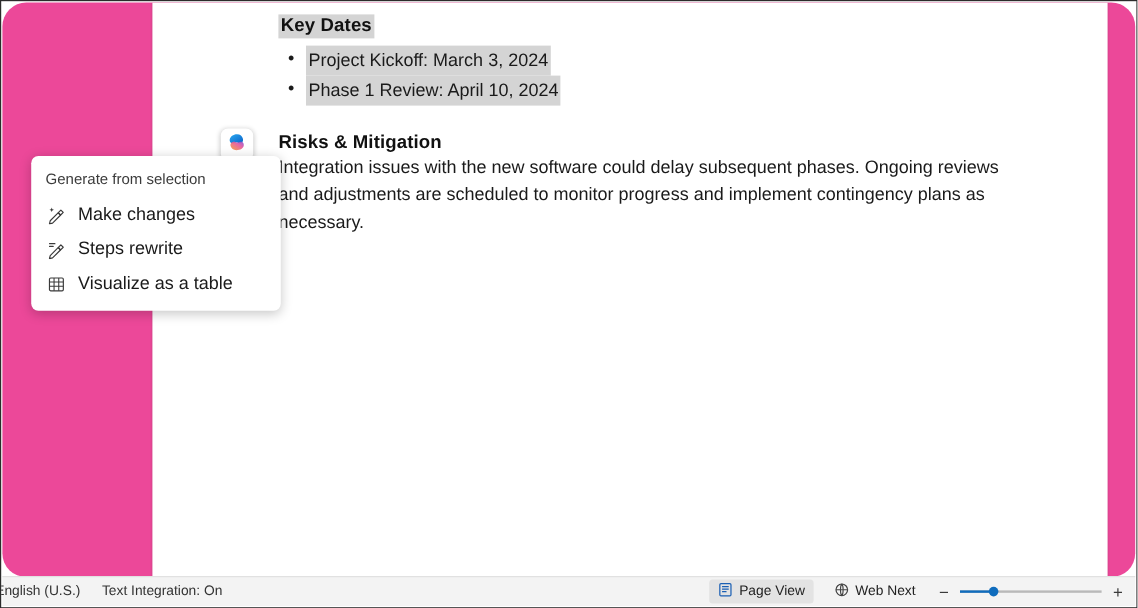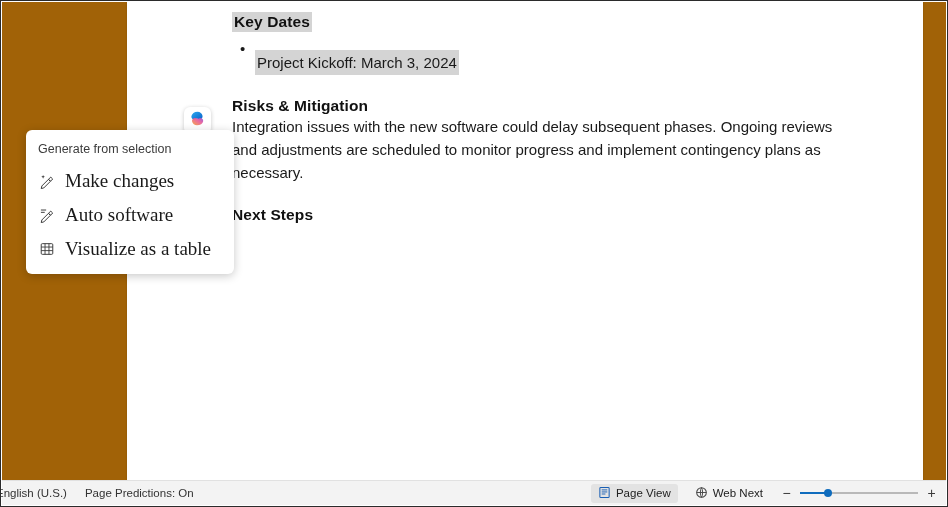--- a/index.html
+++ b/index.html
@@ -23,22 +23,23 @@
     overflow: hidden;
   }
 
   
   .canvas {
     position: absolute;
     left: 1px;
     top: 1px;
     right: 1px;
     bottom: 25px;
-    background: #a16207;
+    background: #ec4899;
     overflow: hidden;
+    border-radius: 20px;
   }
   .page {
     position: absolute;
     left: 125px;
     top: 0;
     width: 796px;
     bottom: 0;
     background: #ffffff;
     box-shadow: 0 0 2px rgba(0,0,0,0.15);
   }
@@ -86,21 +87,20 @@
     top: -1px;
     font-size: 15px;
     color: #1a1a1a;
   }
   ul.doc-list li .txt {
     display: inline-block;
   }
   ul.doc-list li.hl .txt {
     background: #d4d4d4;
     padding: 1px 2px;
-    margin-top: 12px;
   }
   .block-gap-1 { height: 22px; }
   .block-gap-2 { height: 22px; }
 
   
   .copilot-btn {
     position: absolute;
     left: 182px;
     top: 105px;
     width: 27px;
@@ -126,27 +126,26 @@
     padding: 6px 0 8px 0;
     box-sizing: border-box;
   }
   .flyout-title {
     font-size: 12.5px;
     color: #3b3b3b;
     padding: 6px 12px 8px 12px;
   }
   .flyout-item {
     display: flex;
-    align-items: center;
+    align-items: flex-start;
     gap: 10px;
     padding: 6px 12px;
-    font-size: 19px;
+    font-size: 15px;
     color: #1a1a1a;
     cursor: pointer;
-    font-family: Liberation Serif, serif;
   }
   .flyout-item .fi-icon {
     width: 17px;
     height: 17px;
     display: inline-flex;
     align-items: center;
     justify-content: center;
     flex: 0 0 17px;
   }
 
@@ -249,35 +248,33 @@
   <div class="canvas">
     <div class="page">
       <div class="doc-body">
 
         <div>
           <span class="heading hl">Key Dates</span>
         </div>
 
         <ul class="doc-list">
           <li class="hl"><span class="txt">Project Kickoff: March 3, 2024</span></li>
+          <li class="hl"><span class="txt">Phase 1 Review: April 10, 2024</span></li>
         </ul>
 
         <div class="block-gap-1"></div>
 
         <div>
           <span class="heading">Risks &amp; Mitigation</span>
         </div>
 
         <p class="para">Integration issues with the new software could delay subsequent phases. Ongoing reviews and adjustments are scheduled to monitor progress and implement contingency plans as necessary.</p>
 
         <div class="block-gap-2"></div>
 
-        <div>
-          <span class="heading">Next Steps</span>
-        </div>
 
 
       </div>
     </div>
 
     <div class="copilot-btn">
       <span>
         <svg width="17" height="17" viewBox="0 0 20 20">
           <defs>
             <linearGradient id="cg1" x1="0" y1="0" x2="1" y2="1">
@@ -311,39 +308,39 @@
       </div>
 
       <div class="flyout-item">
         <span class="fi-icon">
           <svg width="16" height="16" viewBox="0 0 18 18">
             <path d="M3.2 14.6l7.4-7.4 2.2 2.2-7.4 7.4-2.9.7z" fill="none" stroke="#3a3a3a" stroke-width="1.1" stroke-linejoin="round"></path>
             <path d="M10.8 7.0l2.4-2.4 2.2 2.2-2.4 2.4z" fill="none" stroke="#3a3a3a" stroke-width="1.1" stroke-linejoin="round"></path>
             <path d="M2.6 3.4h5M2.6 6.0h3.4" stroke="#3a3a3a" stroke-width="1.1" stroke-linecap="round"></path>
           </svg>
         </span>
-        <span>Auto software</span>
+        <span>Steps rewrite</span>
       </div>
 
       <div class="flyout-item">
         <span class="fi-icon">
           <svg width="16" height="16" viewBox="0 0 18 18">
             <rect x="2.5" y="3" width="13" height="12" rx="1.2" fill="none" stroke="#3a3a3a" stroke-width="1.1"></rect>
             <path d="M2.5 6.8h13M2.5 10.8h13M6.8 3v12M11.2 3v12" stroke="#3a3a3a" stroke-width="1"></path>
           </svg>
         </span>
         <span>Visualize as a table</span>
       </div>
     </div>
   </div>
 
   <div class="statusbar">
     <div class="status-left">
       <span class="sl-item">English (U.S.)</span>
-      <span class="sl-item">Page Predictions: On</span>
+      <span class="sl-item">Text Integration: On</span>
     </div>
     <div class="status-right">
 
       <div class="view-btn active">
         <span>
           <svg width="13" height="13" viewBox="0 0 14 14">
             <rect x="2" y="1.5" width="10" height="11" rx="1" fill="none" stroke="#1a5fb4" stroke-width="1.1"></rect>
             <path d="M4 4.2h6M4 6.4h6M4 8.6h4" stroke="#1a5fb4" stroke-width="1"></path>
           </svg>
         </span>

